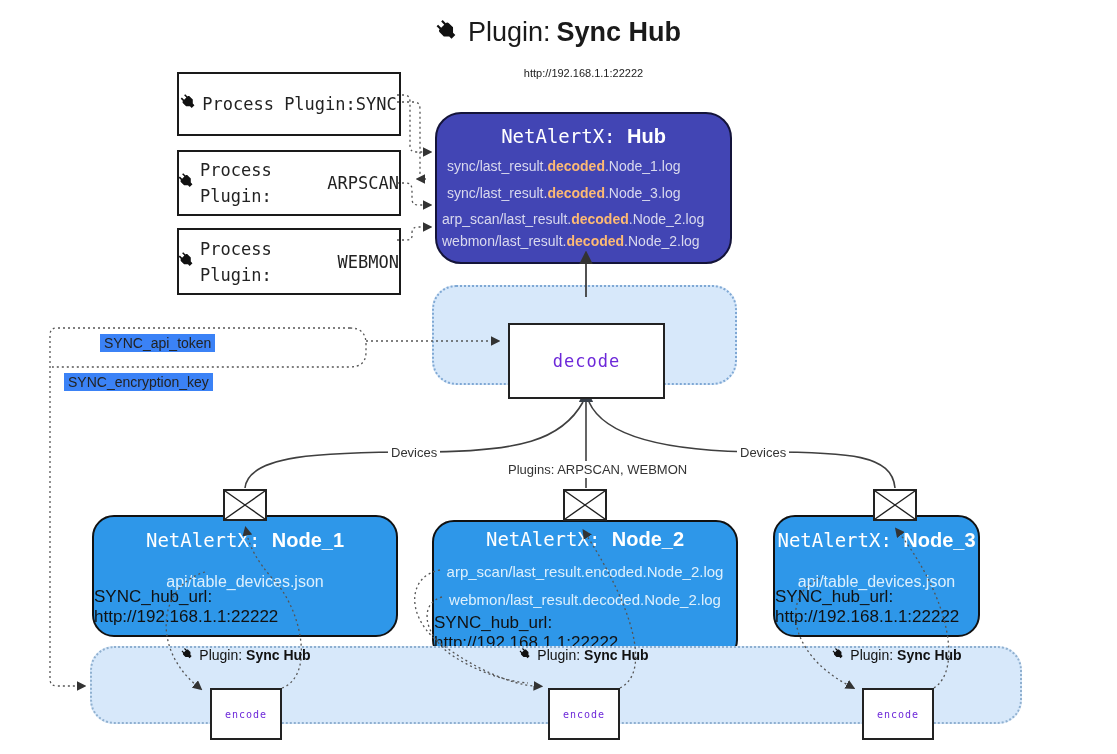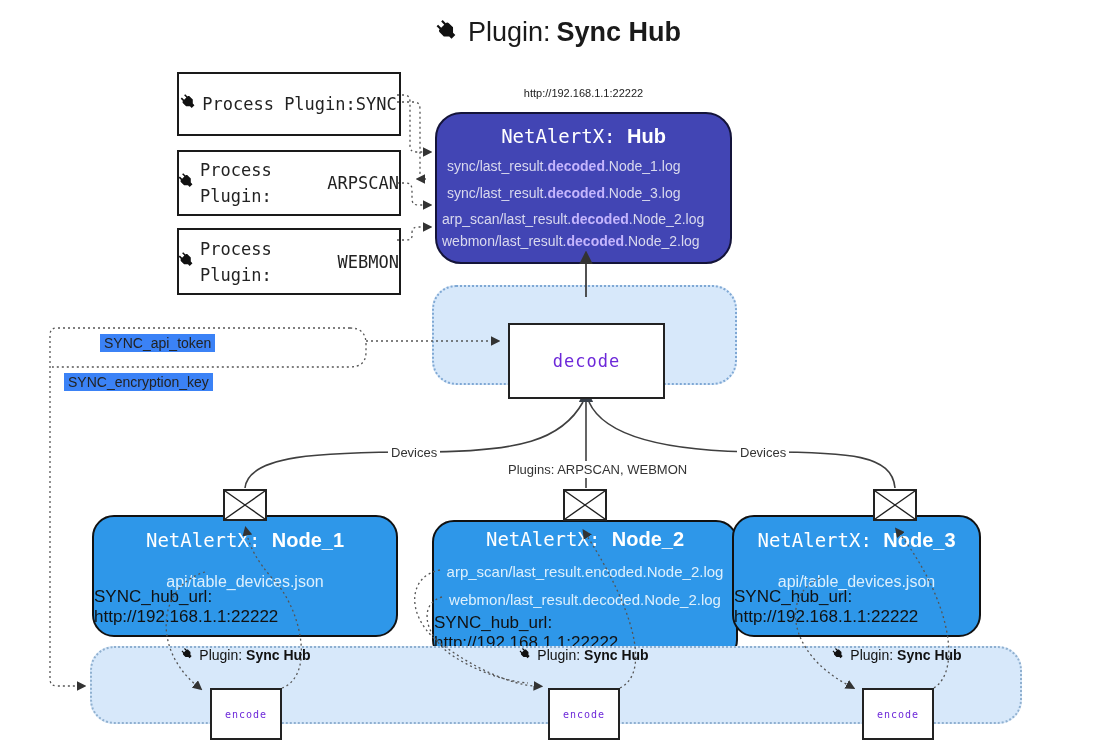--- a/index.html
+++ b/index.html
@@ -13,29 +13,29 @@
   .title{left:0;right:0;top:16px;text-align:center;font-size:27px;z-index:1;
          display:flex;justify-content:center;align-items:center;gap:6px;}
   .title b{font-weight:700;}
   .plug{display:inline-block;transform:rotate(-45deg);}
   
   .ppbox{left:177px;width:220px;background:#fff;border:2px solid #1a1a1a;z-index:1;
          display:flex;align-items:center;justify-content:center;
          font-family:"DejaVu Sans Mono",monospace;font-size:17px;line-height:26px;color:#222;}
   .ppbox .l1{display:flex;align-items:center;gap:2px;}
   
-  .hub-url{left:435px;width:297px;top:87px;text-align:center;font-size:11px;color:#222;z-index:1;}
+  .hub-url{left:435px;width:297px;top:67px;text-align:center;font-size:11px;color:#222;z-index:1;}
   .hub{left:435px;top:100px;width:297px;height:152px;background:#4245b4;border:2px solid #14143a;
        border-radius:26px;z-index:1;color:#fff;box-sizing:border-box;margin-top:12px;}
   .hub-title{position:absolute;left:0;right:0;top:11px;text-align:center;}
   .mono-pre{font-family:"DejaVu Sans Mono",monospace;font-size:19px;}
   .hub-title .mono-pre{color:#fff;}
   .name-bold{font-family:"Liberation Sans",sans-serif;font-weight:700;font-size:20px;}
   .log{position:absolute;left:10px;font-size:14px;color:#d9d9ee;white-space:nowrap;}
-  .log b{color:#c4b5fd;font-weight:700;}
+  .log b{color:#fdba74;font-weight:700;}
   .log.wide{left:5px;}
   
   .panel{background:#d7e8fa;border:2px dotted #7fa8d4;border-radius:24px;z-index:1;box-sizing:border-box;}
   .decode-panel{left:432px;top:285px;width:305px;height:100px;}
   .iobox{background:#fff;border:2px solid #222;z-index:2;display:flex;align-items:center;justify-content:center;
          font-family:"DejaVu Sans Mono",monospace;color:#6d28d9;box-sizing:border-box;margin-top:26px;}
   .decode-box{left:508px;top:297px;width:157px;height:76px;font-size:17px;letter-spacing:1px;}
   
   .wire-label{background:#3b82f6;padding:1px 4px;font-size:14px;color:#222;z-index:7;white-space:nowrap;margin-top:15px;}
   .edge-label{background:#fff;padding:1px 3px;font-size:13px;color:#333;z-index:2;white-space:nowrap;}
@@ -160,21 +160,21 @@
 
   <div class="abs node" style="left:432px;top:520px;width:306px;height:142px;">
     <div class="node-title" style="top:6px;">
       <span class="mono-pre">NetAlertX: </span><span class="name-bold">Node_2</span>
     </div>
     <div class="node-file" style="top:41px;font-size:15px;">arp_scan/last_result.encoded.Node_2.log</div>
     <div class="node-file" style="top:69px;font-size:15px;">webmon/last_result.decoded.Node_2.log</div>
     <div class="node-url" style="bottom:7px;">SYNC_hub_url: http://192.168.1.1:22222</div>
   </div>
 
-  <div class="abs node" style="left:732px;top:515px;width:249px;height:122px;">
+  <div class="abs node" style="left:773px;top:515px;width:207px;height:122px;">
     <div class="node-title" style="top:12px;">
       <span class="mono-pre">NetAlertX: </span><span class="name-bold">Node_3</span>
     </div>
     <div class="node-file" style="top:56px;font-size:16px;">api/table_devices.json</div>
     <div class="node-url" style="bottom:8px;">SYNC_hub_url: http://192.168.1.1:22222</div>
   </div>
 
   <div class="abs panel strip"></div>
 
   <div class="abs enc-label" style="left:146px;top:646px;">

